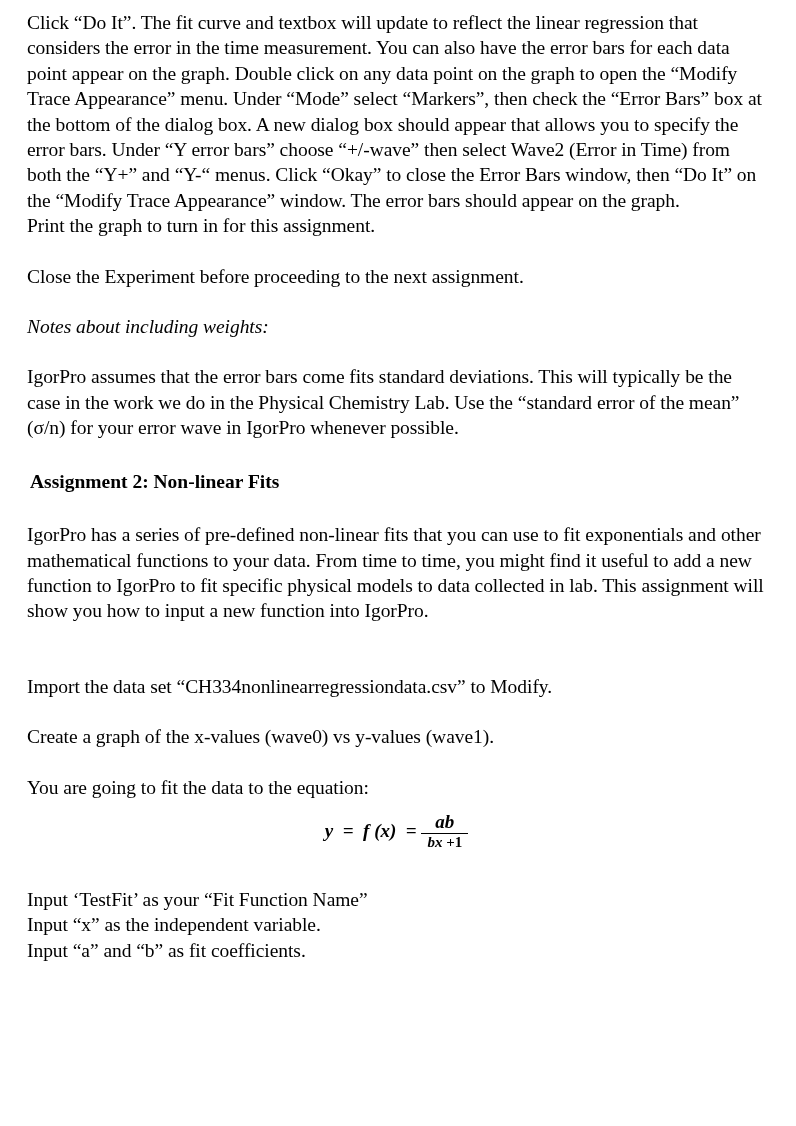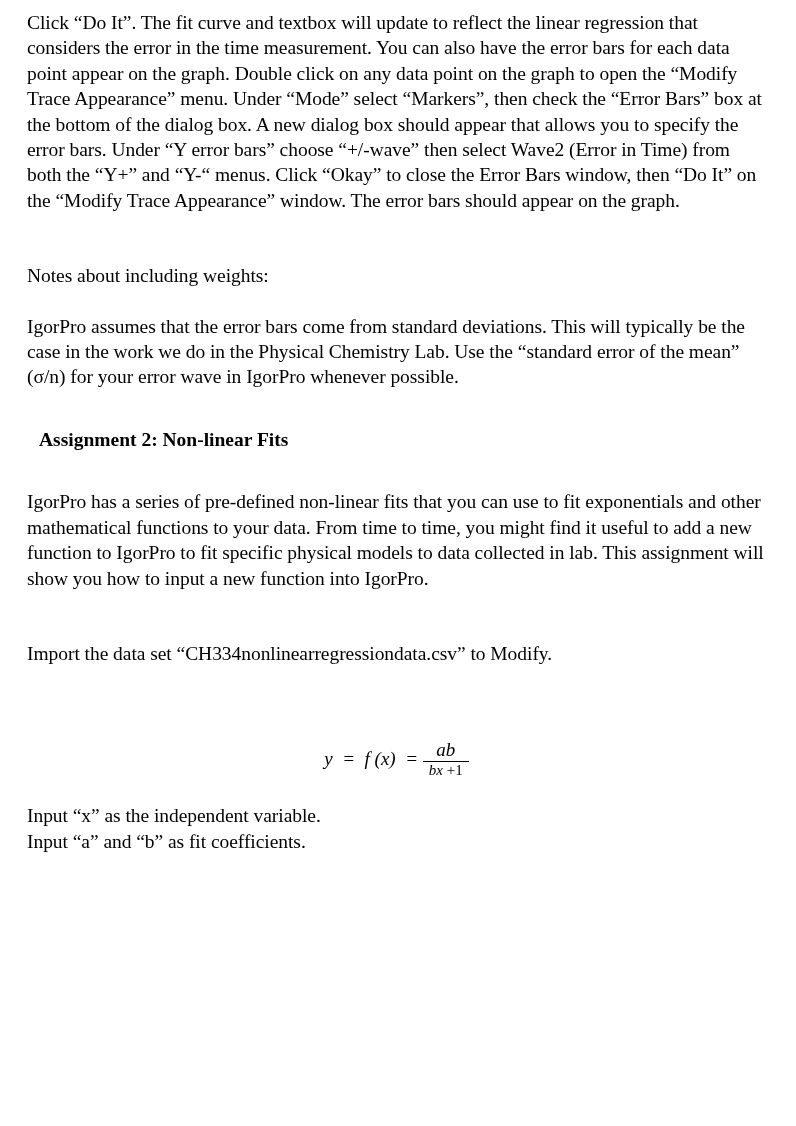--- a/index.html
+++ b/index.html
@@ -22,35 +22,36 @@
     position: relative;
   }
   p.para {
     margin: 0 0 0 0;
     font-size: 19.5px;
     line-height: 25.4px;
     text-align: left;
     letter-spacing: -0.05px;
   }
   .gap-sm { height: 25px; }
-  .italic { }
+  .italic { font-style: italic; }
   .heading {
-    margin: 12px;
+    margin: 3px;
     font-size: 19.5px;
     line-height: 25.4px;
     font-weight: bold;
   }
   
   .equation-block {
     margin: 0;
     height: 62px;
     display: flex;
-    align-items: flex-end;
+    align-items: center;
     justify-content: center;
     font-size: 19px;
+    font-weight: bold;
   }
   .eq-inner {
     display: flex;
     align-items: center;
     font-style: italic;
     font-family: "Liberation Serif", serif;
   }
   .eq-lhs {
     font-size: 19px;
     white-space: pre;
@@ -77,63 +78,68 @@
     padding: 1px 6px 0 6px;
   }
   .upright { font-style: normal; }
 </style>
 </head>
 <body>
 
 <div class="page">
 
   <p class="para">Click “Do It”. The fit curve and textbox will update to reflect the linear regression that considers the error in the time measurement. You can also have the error bars for each data point appear on the graph. Double click on any data point on the graph to open the “Modify Trace Appearance” menu. Under “Mode” select “Markers”, then check the “Error Bars” box at the bottom of the dialog box. A new dialog box should appear that allows you to specify the error bars. Under “Y error bars” choose “+/-wave” then select Wave2 (Error in Time) from both the “Y+” and “Y-“ menus. Click “Okay” to close the Error Bars window, then “Do It” on the “Modify Trace Appearance” window. The error bars should appear on the graph.</p>
+  <p class="para">Print the graph to turn in for this assignment.</p>
 
   <div class="gap-sm"></div>
 
+  <p class="para">Close the Experiment before proceeding to the next assignment.</p>
 
   <div class="gap-sm"></div>
 
   <p class="para italic">Notes about including weights:</p>
 
   <div class="gap-sm"></div>
 
-  <p class="para">IgorPro assumes that the error bars come from standard deviations. This will typically be the case in the work we do in the Physical Chemistry Lab.  Use the “standard error of the mean” (σ/n) for your error wave in IgorPro whenever possible.</p>
+  <p class="para">IgorPro assumes that the error bars come fits standard deviations. This will typically be the case in the work we do in the Physical Chemistry Lab.  Use the “standard error of the mean” (σ/n) for your error wave in IgorPro whenever possible.</p>
 
   <div class="gap-sm"></div>
 
   <p class="heading">Assignment 2: Non-linear Fits</p>
 
   <div class="gap-sm"></div>
 
   <p class="para">IgorPro has a series of pre-defined non-linear fits that you can use to fit exponentials and other mathematical functions to your data. From time to time, you might find it useful to add a new function to IgorPro to fit specific physical models to data collected in lab. This assignment will show you how to input a new function into IgorPro.</p>
 
   <div class="gap-sm"></div>
 
 
   <div class="gap-sm"></div>
 
   <p class="para">Import the data set “CH334nonlinearregressiondata.csv” to Modify.</p>
 
   <div class="gap-sm"></div>
 
+  <p class="para">Create a graph of the x-values (wave0) vs y-values (wave1).</p>
 
   <div class="gap-sm"></div>
 
+  <p class="para">You are going to fit the data to the equation:</p>
 
   <div class="equation-block">
     <span class="eq-inner">
       <span class="eq-lhs">y  =  f (x)  = </span>
       <span class="frac">
         <span class="num">ab</span>
         <span class="bar"></span>
         <span class="den"><span>bx</span><span class="upright"> +1</span></span>
       </span>
     </span>
   </div>
 
 
   <div class="gap-sm"></div>
 
+  <p class="para">Input ‘TestFit’ as your “Fit Function Name”</p>
   <p class="para">Input “x” as the independent variable.</p>
   <p class="para">Input “a” and “b” as fit coefficients.</p>
 
 </div>
 
 </body></html>

